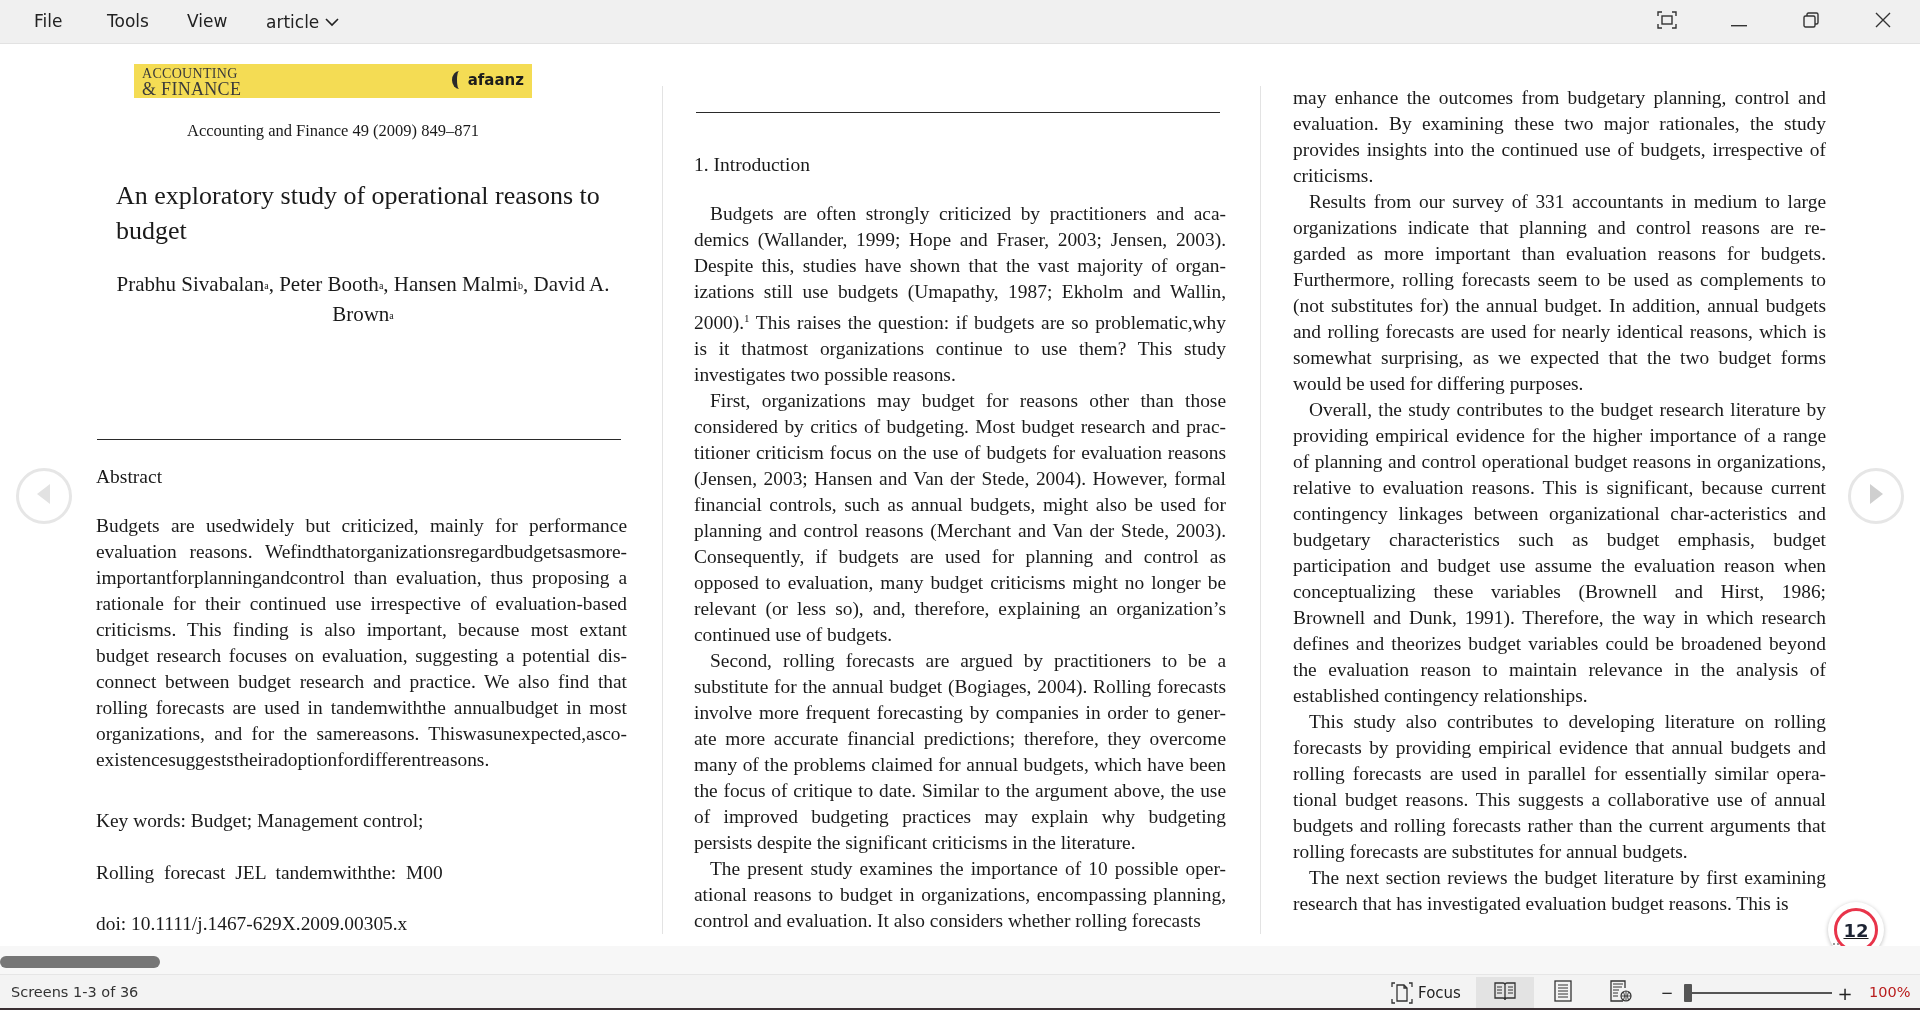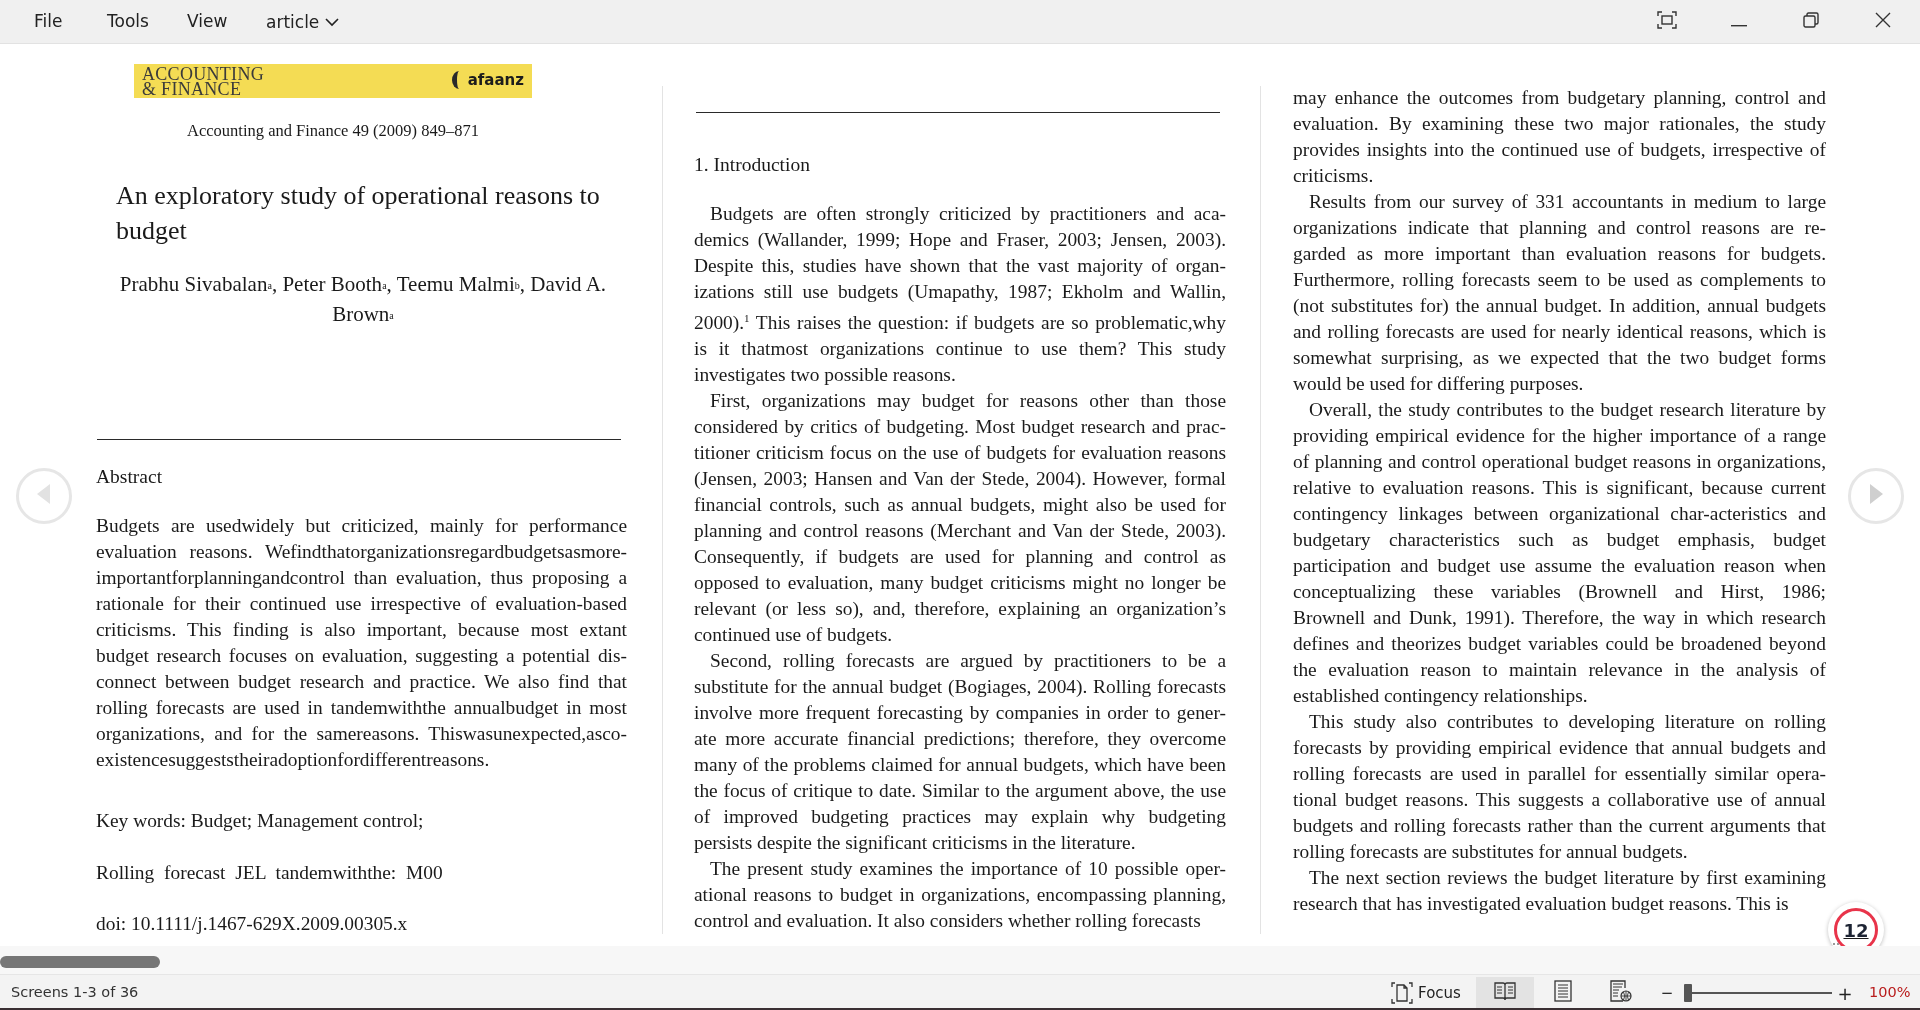--- a/index.html
+++ b/index.html
@@ -12,21 +12,21 @@
   .win-btn { position: absolute; top: 6px; width: 46px; height: 32px; display: flex; align-items: center; justify-content: center; }
 
   .page { position: absolute; left: 0; top: 44px; width: 1920px; height: 902px; background: #ffffff; overflow: hidden; }
   .col { position: absolute; top: 0; font-family: "Liberation Serif", serif; font-size: 19.4px; line-height: 26px; color: #1b1b1b; text-align: justify; hyphens: manual; }
   .col p { margin: 0; }
   .col p.indent { text-indent: 16px; }
   .divider { position: absolute; top: 42px; width: 1px; height: 848px; background: #e3e3e3; }
 
   .journal-banner { position: absolute; left: 134px; top: 20px; width: 398px; height: 34px; background: #f4dc54; }
   .banner-left { position: absolute; left: 8px; top: 3px; font-family: "Liberation Serif", serif; color: #3a3a3a; line-height: 14px; }
-  .banner-left .l1 { font-size: 18px; letter-spacing: 0.3px; }
+  .banner-left .l1 { font-size: 14px; letter-spacing: 0.3px; }
   .banner-left .l2 { font-size: 18px; letter-spacing: 0.3px; line-height: 16px; }
   .banner-right { position: absolute; right: 8px; top: 7px; font-family: "DejaVu Sans", sans-serif; font-weight: bold; font-size: 15px; color: #1c1c1c; display: flex; align-items: center; }
   .banner-right .swoosh { width: 14px; height: 18px; border-left: 5px solid #2a2a2a; border-radius: 50% 0 0 50%; margin-right: 2px; }
 
   .citation { position: absolute; left: 134px; top: 48px; width: 398px; text-align: center; font-family: Liberation Serif, serif; font-size: 16.5px; margin-top: 29px; }
   .title { position: absolute; left: 116px; top: 134px; width: 520px; font-family: "Liberation Serif", serif; font-size: 26px; line-height: 35px; color: #1a1a1a; }
   .authors { position: absolute; left: 98px; top: 226px; width: 530px; text-align: center; font-family: "Liberation Serif", serif; font-size: 21px; line-height: 28px; }
   .authors sup { font-size: 10px; vertical-align: 2px; }
   .affil { position: absolute; left: 178px; top: 291px; width: 368px; font-family: "Liberation Serif", serif; font-size: 15.8px; line-height: 18.5px; text-align: justify; }
   .affil sup { font-size: 9px; vertical-align: 0px; }
@@ -100,21 +100,21 @@
     <div class="banner-right">
       <span class="swoosh"></span>
       <span>afaanz</span>
     </div>
   </div>
   <div class="citation">Accounting and Finance 49 (2009) 849–871</div>
 
   <div class="title">An exploratory study of operational reasons to budget</div>
 
   <div class="authors">
-    <span><span>Prabhu Sivabalan</span><sup>a</sup><span>, </span></span><span><span>Peter Booth</span><sup>a</sup><span>, </span></span><span><span>Teemu Malmi</span><sup>b</sup><span>, </span></span><span><span>David A. Brown</span><sup>a</sup></span>
+    <span><span>Prabhu Sivabalan</span><sup>a</sup><span>, </span></span><span><span>Peter Booth</span><sup>a</sup><span>, </span></span><span><span>Hansen Malmi</span><sup>b</sup><span>, </span></span><span><span>David A. Brown</span><sup>a</sup></span>
   </div>
 
 
   <div class="rule" style="left:97px; top:395px; width:524px;"></div>
 
   <div class="section-head" style="left:96px; top:422px;">Abstract</div>
   <div class="abstract-body">Budgets are usedwidely but criticized, mainly for performance evaluation reasons. Wefindthatorganizationsregardbudgetsasmore-importantforplanningandcontrol than evaluation, thus proposing a rationale for their continued use irrespective of evaluation-based criticisms. This finding is also important, because most extant budget research focuses on evaluation, suggesting a potential dis-connect between budget research and practice. We also find that rolling forecasts are used in tandemwiththe annualbudget in most organizations, and for the samereasons. Thiswasunexpected,asco-existencesuggeststheiradoptionfordifferentreasons.</div>
 
   <div class="meta-line" style="top:766px;">Key words: Budget; Management control;</div>
   <div class="meta-line" style="top:818px; word-spacing:5px;">Rolling forecast JEL tandemwiththe: M00</div>

